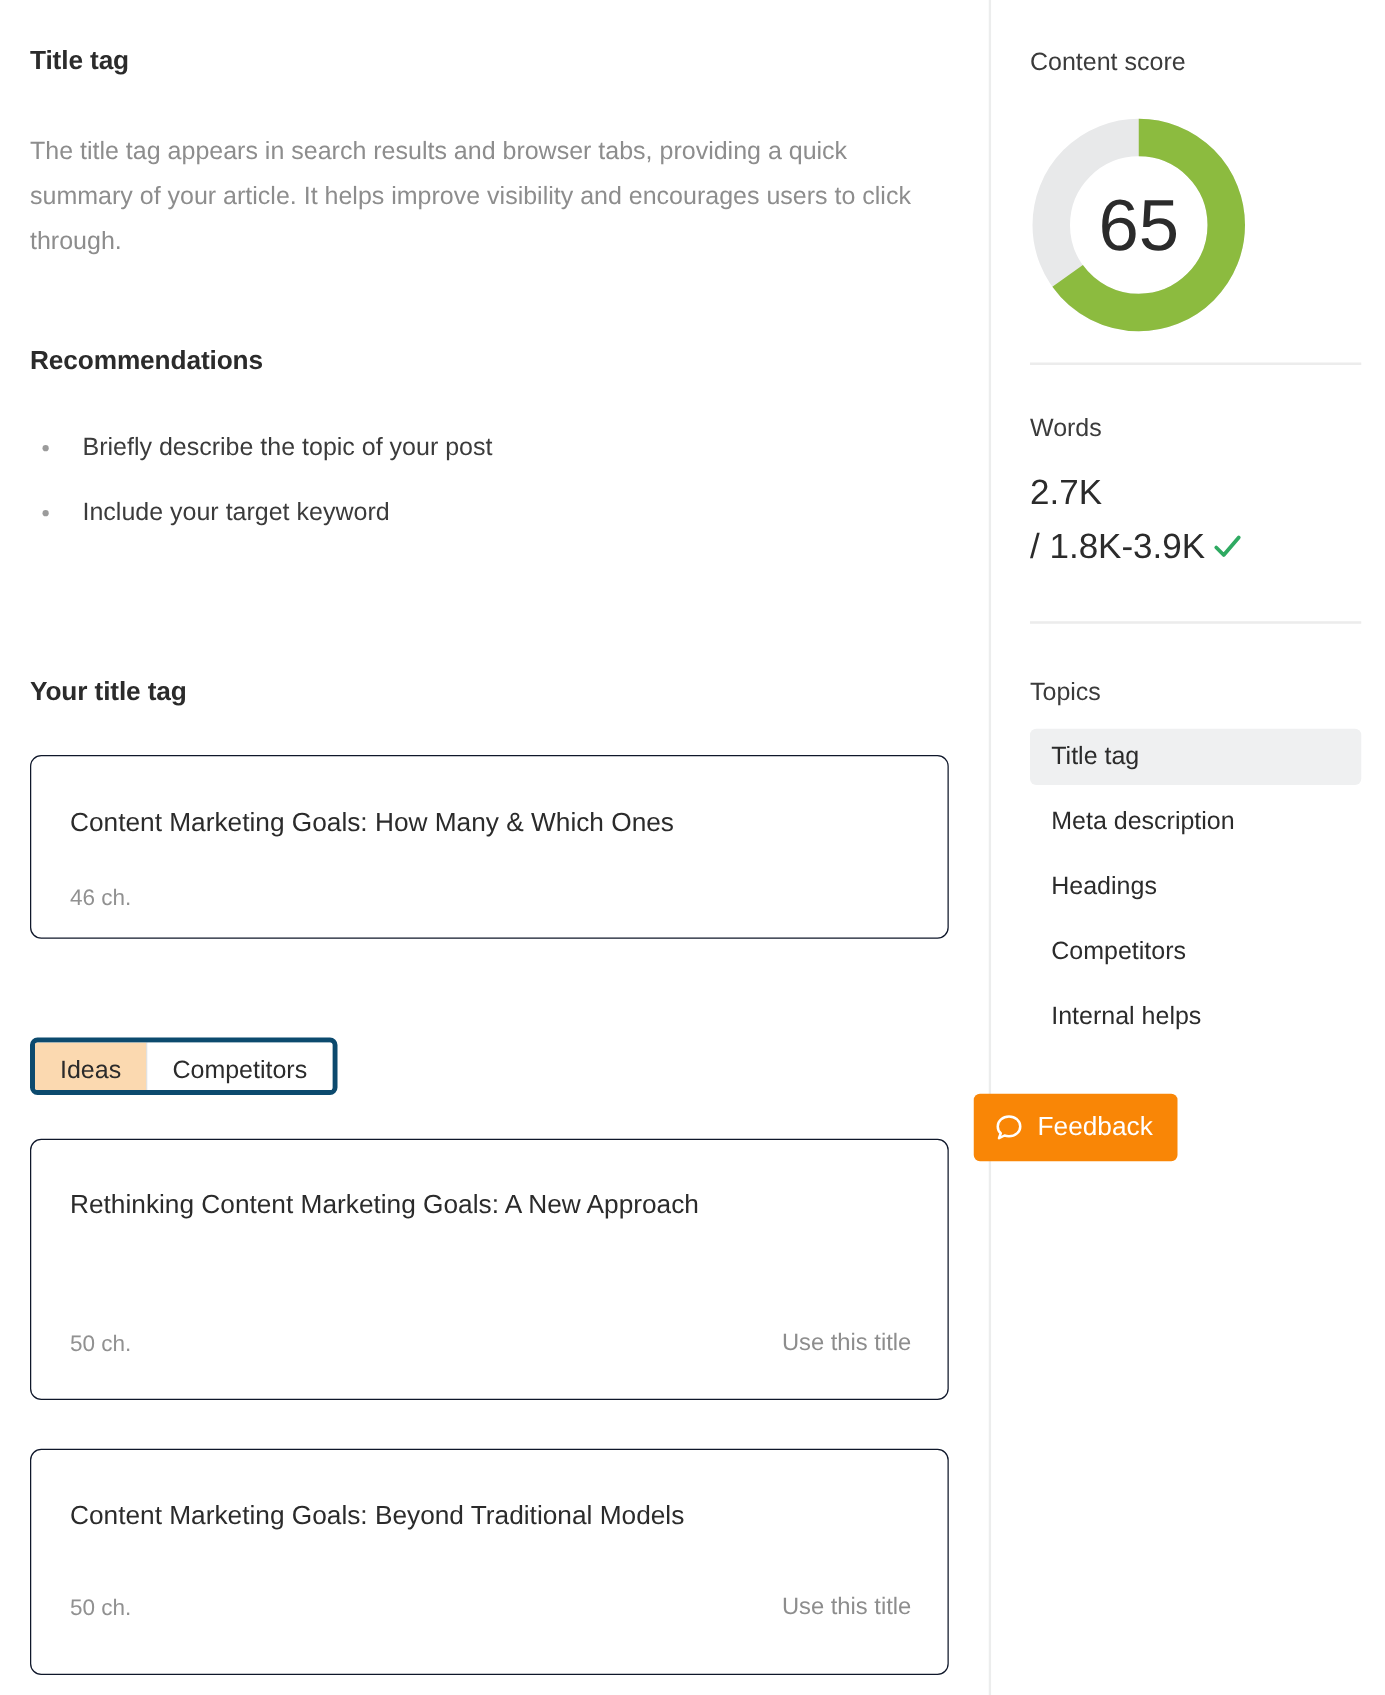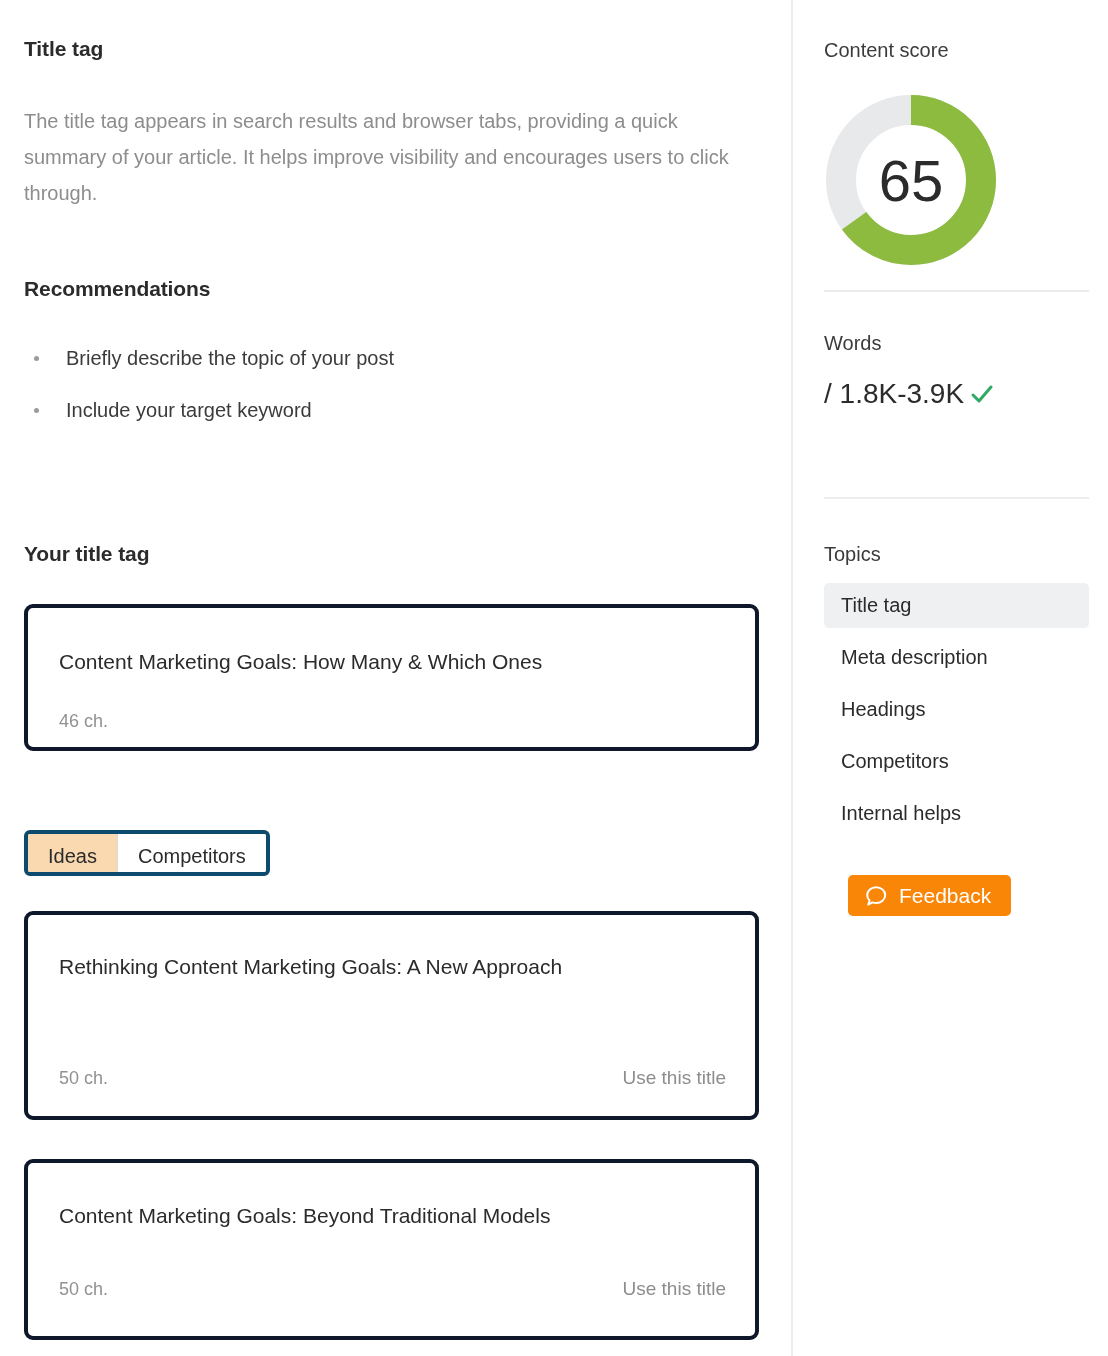--- a/index.html
+++ b/index.html
@@ -70,21 +70,21 @@
     width: 5px;
     height: 5px;
     border-radius: 50%;
     background: #9b9b9b;
   }
 
   .card {
     position: absolute;
     left: 24px;
     width: 735px;
-    border: 4px solid #0f172a;
+    border: 1px solid #0f172a;
     border-radius: 9px;
     background: #ffffff;
   }
   #your-title-card { top: 604px; height: 147px; }
   #idea-card-0 { top: 911px; height: 209px; }
   #idea-card-1 { top: 1159px; height: 181px; }
 
   .card-title {
     position: absolute;
     left: 31px;
@@ -224,23 +224,23 @@
     border-radius: 5px;
     cursor: pointer;
     margin-bottom: 7px;
   }
   .topic-item.selected {
     background: #eff0f1;
   }
 
   .feedback-btn {
     position: absolute;
-    left: 848px;
+    left: 779px;
     top: 875px;
-    height: 41px;
+    height: 54px;
     padding: 0 20px 0 16px;
     background: #f98606;
     border: none;
     border-radius: 5px;
     color: #ffffff;
     font-family: "Liberation Sans", sans-serif;
     font-size: 21px;
     display: flex;
     align-items: center;
     gap: 11px;
@@ -310,20 +310,21 @@
         <circle id="score-arc" cx="86" cy="86" r="70" fill="none" stroke="#8cbb3f" stroke-width="30" stroke-dasharray="285.88 153.94" transform="rotate(-90 86 86)"></circle>
       </svg>
       <div class="donut-value">65</div>
     </div>
 
     <div class="divider" id="divider-1"></div>
 
     <div class="rp-label" id="words-label">Words</div>
 
     <div class="words-value">
+      <div>2.7K</div>
       <div>
         <span>/ 1.8K-3.9K</span><span class="words-check"><svg width="24" height="20" viewBox="0 0 24 20">
               <path d="M3 11 L9 17 L21 3" fill="none" stroke="#2faa62" stroke-width="3" stroke-linecap="round" stroke-linejoin="round"></path>
             </svg></span>
       </div>
     </div>
 
     <div class="divider" id="divider-2"></div>
 
     <div class="rp-label" id="topics-label">Topics</div>

